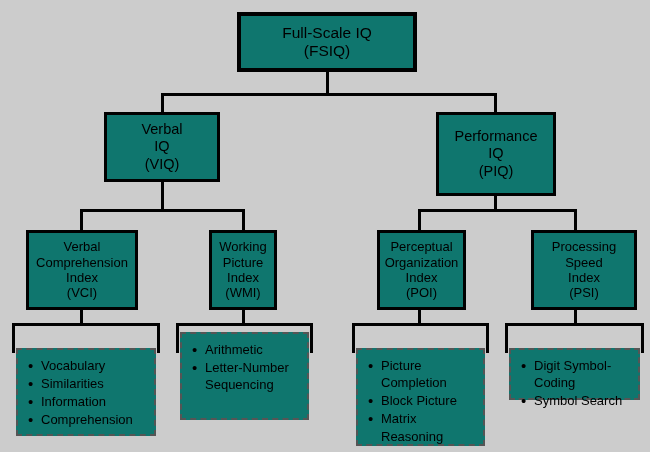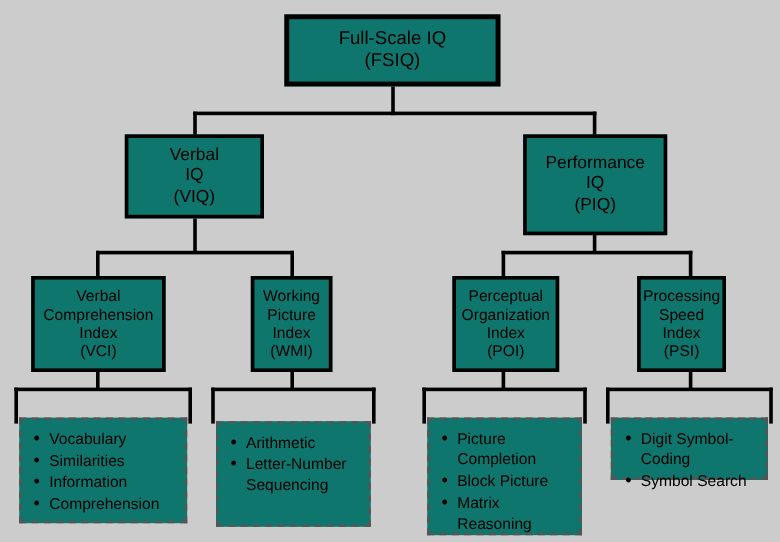--- a/index.html
+++ b/index.html
@@ -149,21 +149,21 @@
 (WMI)</span>
   </div>
 
   <div class="node tier3" style="left:377px; top:230px; width:89px; height:80px;">
     <span class="label">Perceptual
 Organization
 Index
 (POI)</span>
   </div>
 
-  <div class="node tier3" style="left:531px; top:230px; width:74px; height:80px;">
+  <div class="node tier3" style="left:531px; top:230px; width:106px; height:80px;">
     <span class="label">Processing
 Speed
 Index
 (PSI)</span>
   </div>
 
   <div class="vline" style="left:80px; top:310px; height:14px;"></div>
   <div class="bracket" style="left:12px; top:323px; width:148px; height:30px;"></div>
 
   <div class="vline" style="left:242px; top:310px; height:14px;"></div>
@@ -177,21 +177,21 @@
 
   <div class="subtests" style="left:16px; top:348px; width:140px; height:88px;">
     <ul>
       <li>Vocabulary</li>
       <li>Similarities</li>
       <li>Information</li>
       <li>Comprehension</li>
     </ul>
   </div>
 
-  <div class="subtests" style="left:180px; top:351px; width:129px; height:88px;">
+  <div class="subtests" style="left:180px; top:332px; width:129px; height:88px;">
     <ul>
       <li>Arithmetic</li>
       <li>Letter-Number Sequencing</li>
     </ul>
   </div>
 
   <div class="subtests" style="left:356px; top:348px; width:129px; height:98px;">
     <ul>
       <li>Picture Completion</li>
       <li>Block Picture</li>

